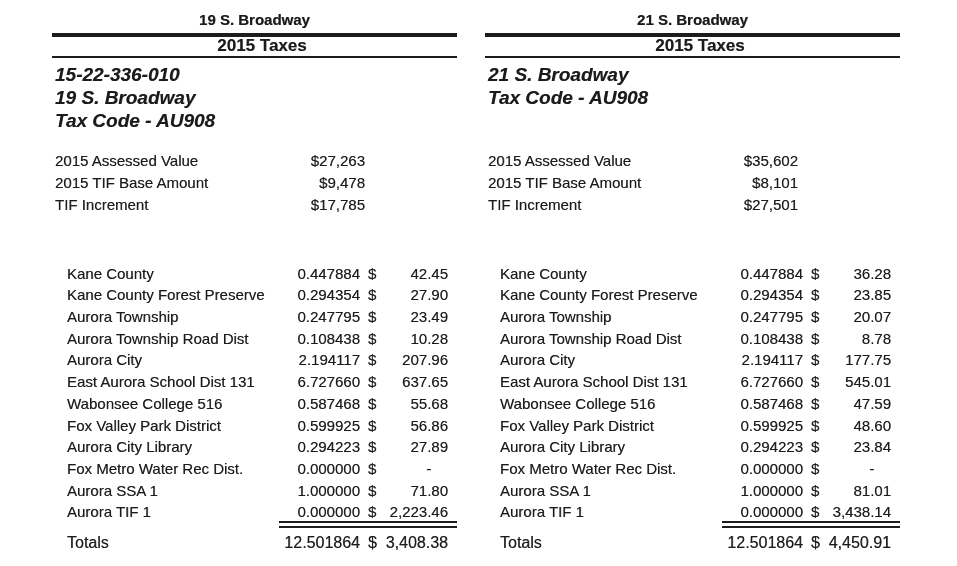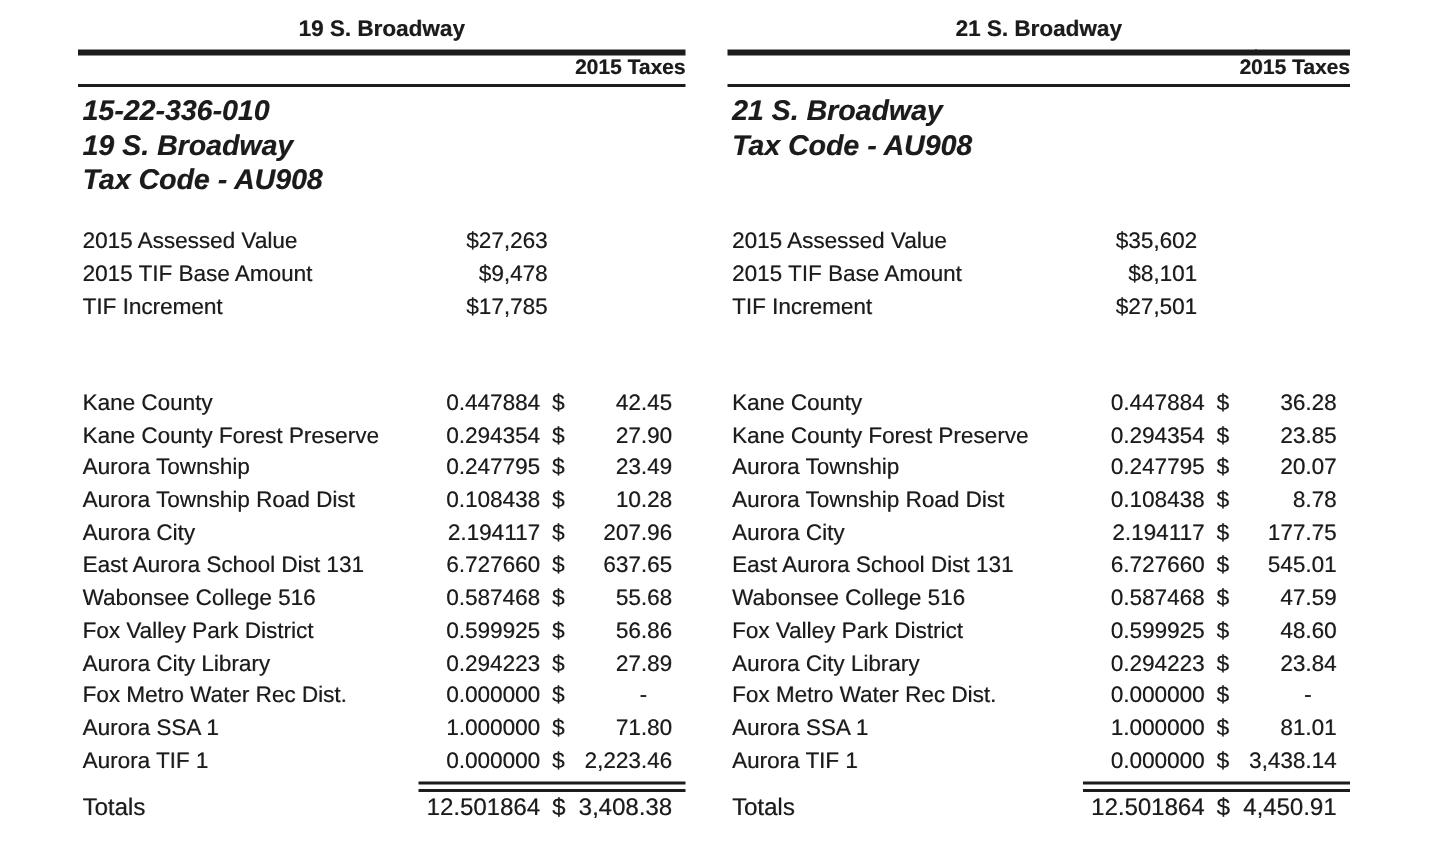--- a/index.html
+++ b/index.html
@@ -9,27 +9,27 @@
     font-family:"Liberation Sans","DejaVu Sans",sans-serif;
     text-shadow:0.3px 0.2px 0 rgba(27,27,27,0.55);
   }
   .panel{position:absolute;top:10px;}
   .panel-left{left:52px;width:405px;}
   .panel-right{left:485px;width:415px;}
   .p-title{position:absolute;top:1px;left:0;right:0;text-align:center;font-weight:700;font-size:15px;}
   .rule{position:absolute;left:0;right:0;background:#1c1c1c;}
   .rule-thick{top:23px;height:4px;}
   .rule-thin{top:46px;height:2px;}
-  .p-subtitle{position:absolute;top:26px;left:15px;right:0;text-align:right;font-weight:700;font-size:14px;}
+  .p-subtitle{position:absolute;top:26px;left:15px;right:0;text-align:center;font-weight:700;font-size:17px;}
   .parcel{position:absolute;top:53px;left:3px;font-weight:700;font-style:italic;font-size:19px;line-height:23px;}
   .summary{position:absolute;top:140px;left:3px;width:310px;font-size:15px;line-height:22px;}
   .sum-row{display:flex;text-align:right;}
   .s-value{margin-left:auto;}
   .districts{position:absolute;top:250px;left:0;right:0;font-size:15px;}
-  .d-row{display:flex;height:21.7px;align-items:flex-start;padding:0 9px 0 3px;}
+  .d-row{display:flex;height:21.7px;align-items:flex-end;padding:0 9px 0 3px;margin-left:12px;}
   .c-name{flex:1;white-space:nowrap;}
   .c-rate{width:90px;text-align:right;}
   .c-cur{width:22px;padding-left:8px;box-sizing:border-box;}
   .c-amt{width:66px;text-align:right;white-space:pre;}
   .double-rule{width:178px;height:3px;border-top:2px solid #1c1c1c;border-bottom:2px solid #1c1c1c;margin:1px 0 2px auto;}
   .totals-row{font-size:16px;}
   .artifact{position:absolute;left:836px;top:30px;font-size:13px;color:#2a2a2a;}
 </style>
 </head>
 <body>

